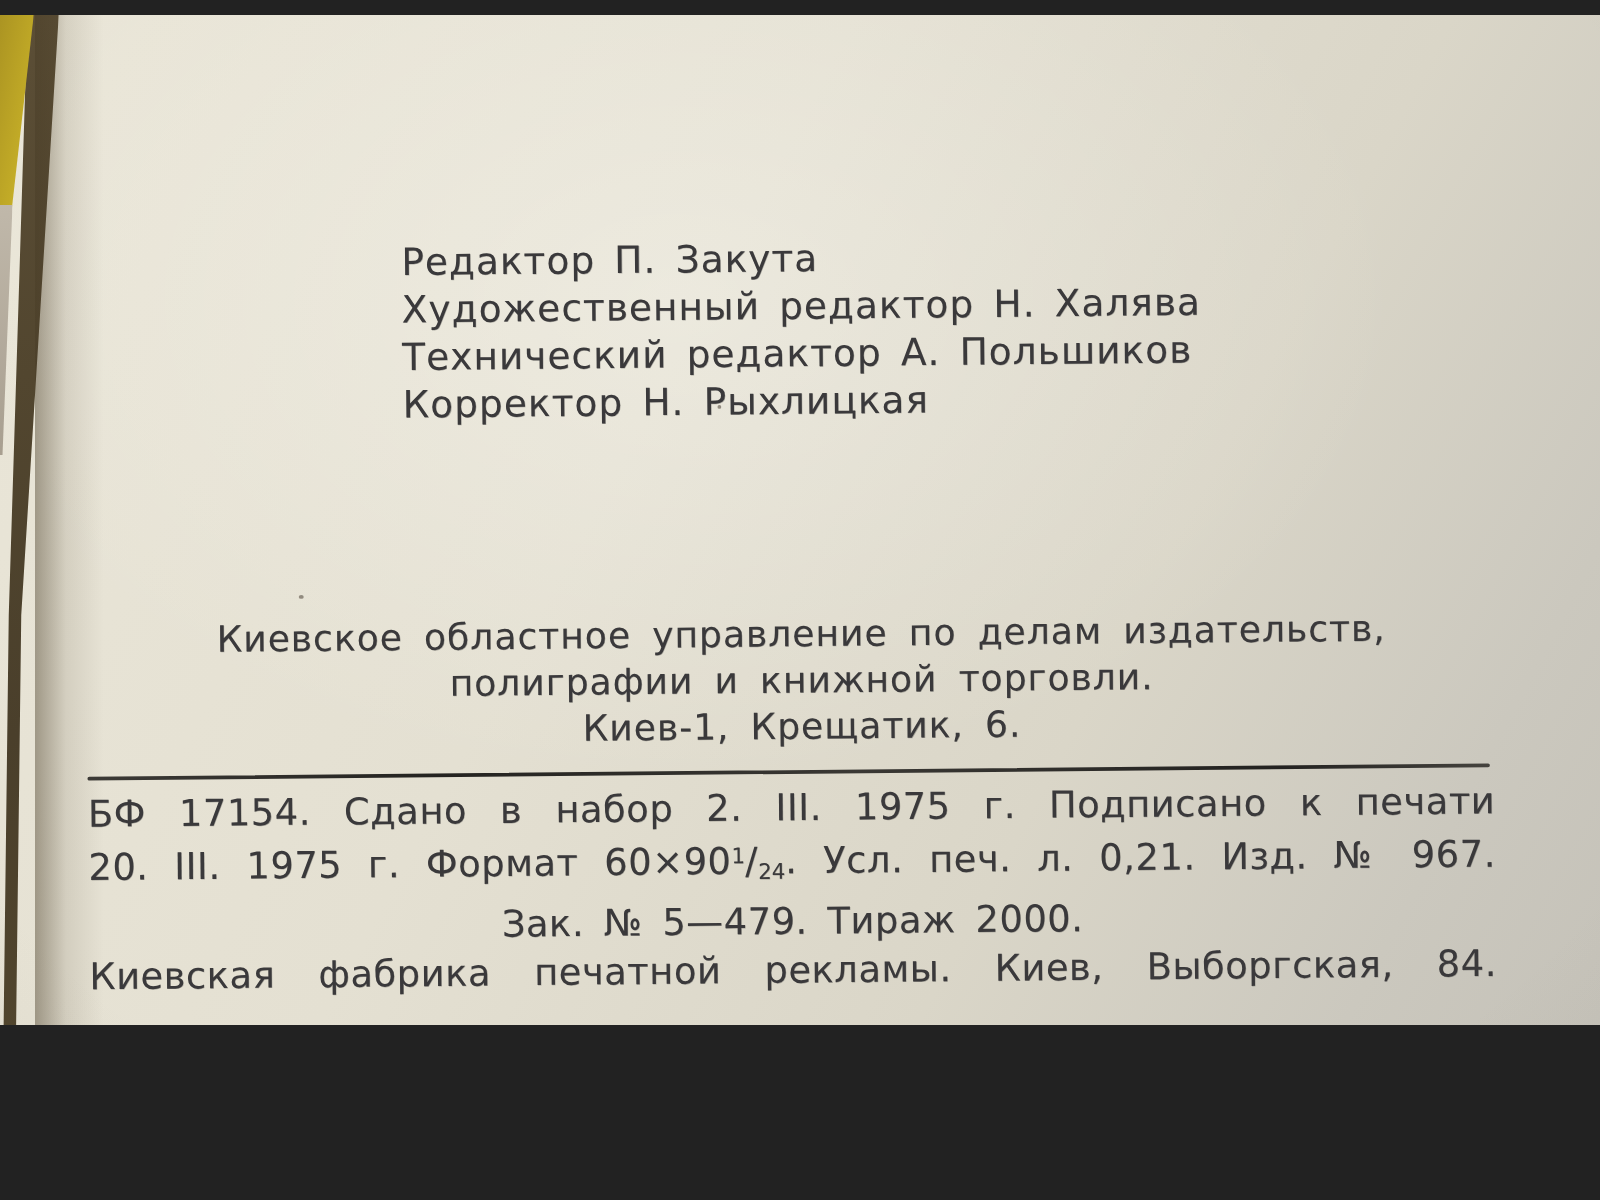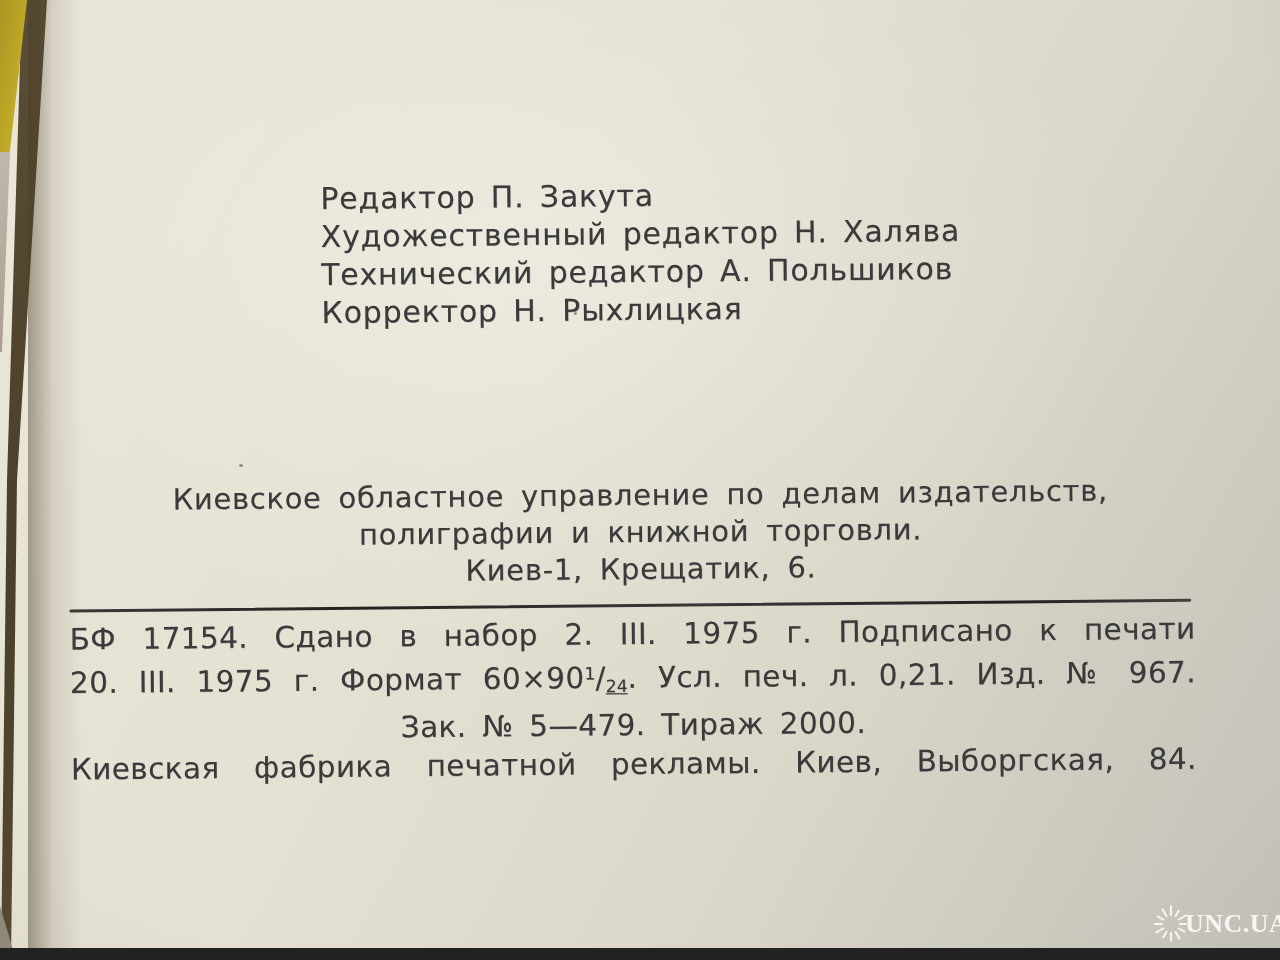--- a/index.html
+++ b/index.html
@@ -1,21 +1,22 @@
 <!DOCTYPE html>
 <html><head>
 <meta charset="utf-8">
 <style>
   html, body { margin: 0; padding: 0; background: #222; }
   .photo {
     position: relative;
     width: 1280px;
-    height: 948px;
+    height: 808px;
     overflow: hidden;
     font-family: "DejaVu Sans", "Liberation Sans", sans-serif;
+    margin-top: 12px;
   }
   
   .paper {
     position: absolute; inset: 0;
     background:
       radial-gradient(ellipse 900px 600px at 42% 28%, rgba(255,255,250,0.30), rgba(255,255,250,0) 65%),
       radial-gradient(ellipse 1400px 1100px at 50% 45%, rgba(0,0,0,0) 55%, rgba(96,90,75,0.16) 100%),
       linear-gradient(118deg, #eae6d8 0%, #e4e0d2 40%, #dad6c8 68%, #cbc8be 88%, #c5c2b9 100%);
   }
   
@@ -71,21 +72,21 @@
     border-radius: 2px;
   }
   .imprint {
     position: absolute; left: 68px; top: 615px; width: 1126px;
     font-size: 29.5px; line-height: 39px;
     letter-spacing: 0.4px;
   }
   .jline { text-align: justify; text-align-last: justify; }
   .cline { text-align: center; word-spacing: 6px; }
   .imprint sup { font-size: 0.58em; vertical-align: 0.5em; letter-spacing: 0; }
-  .imprint sub { font-size: 0.58em; vertical-align: -0.25em; letter-spacing: 0; text-decoration: underline; }
+  .imprint sub { font-size: 0.58em; vertical-align: -0.25em; letter-spacing: 0; }
 
   
   .watermark {
     position: absolute; left: 1148px; top: 901px;
     display: flex; align-items: center;
     color: rgba(255,255,255,0.85);
     font-family: "Liberation Serif", "DejaVu Serif", serif;
     font-weight: 700; font-size: 26px; letter-spacing: 0.5px;
   }
   .watermark .burst { width: 46px; height: 46px; margin-right: -9px; flex: 0 0 auto; }

